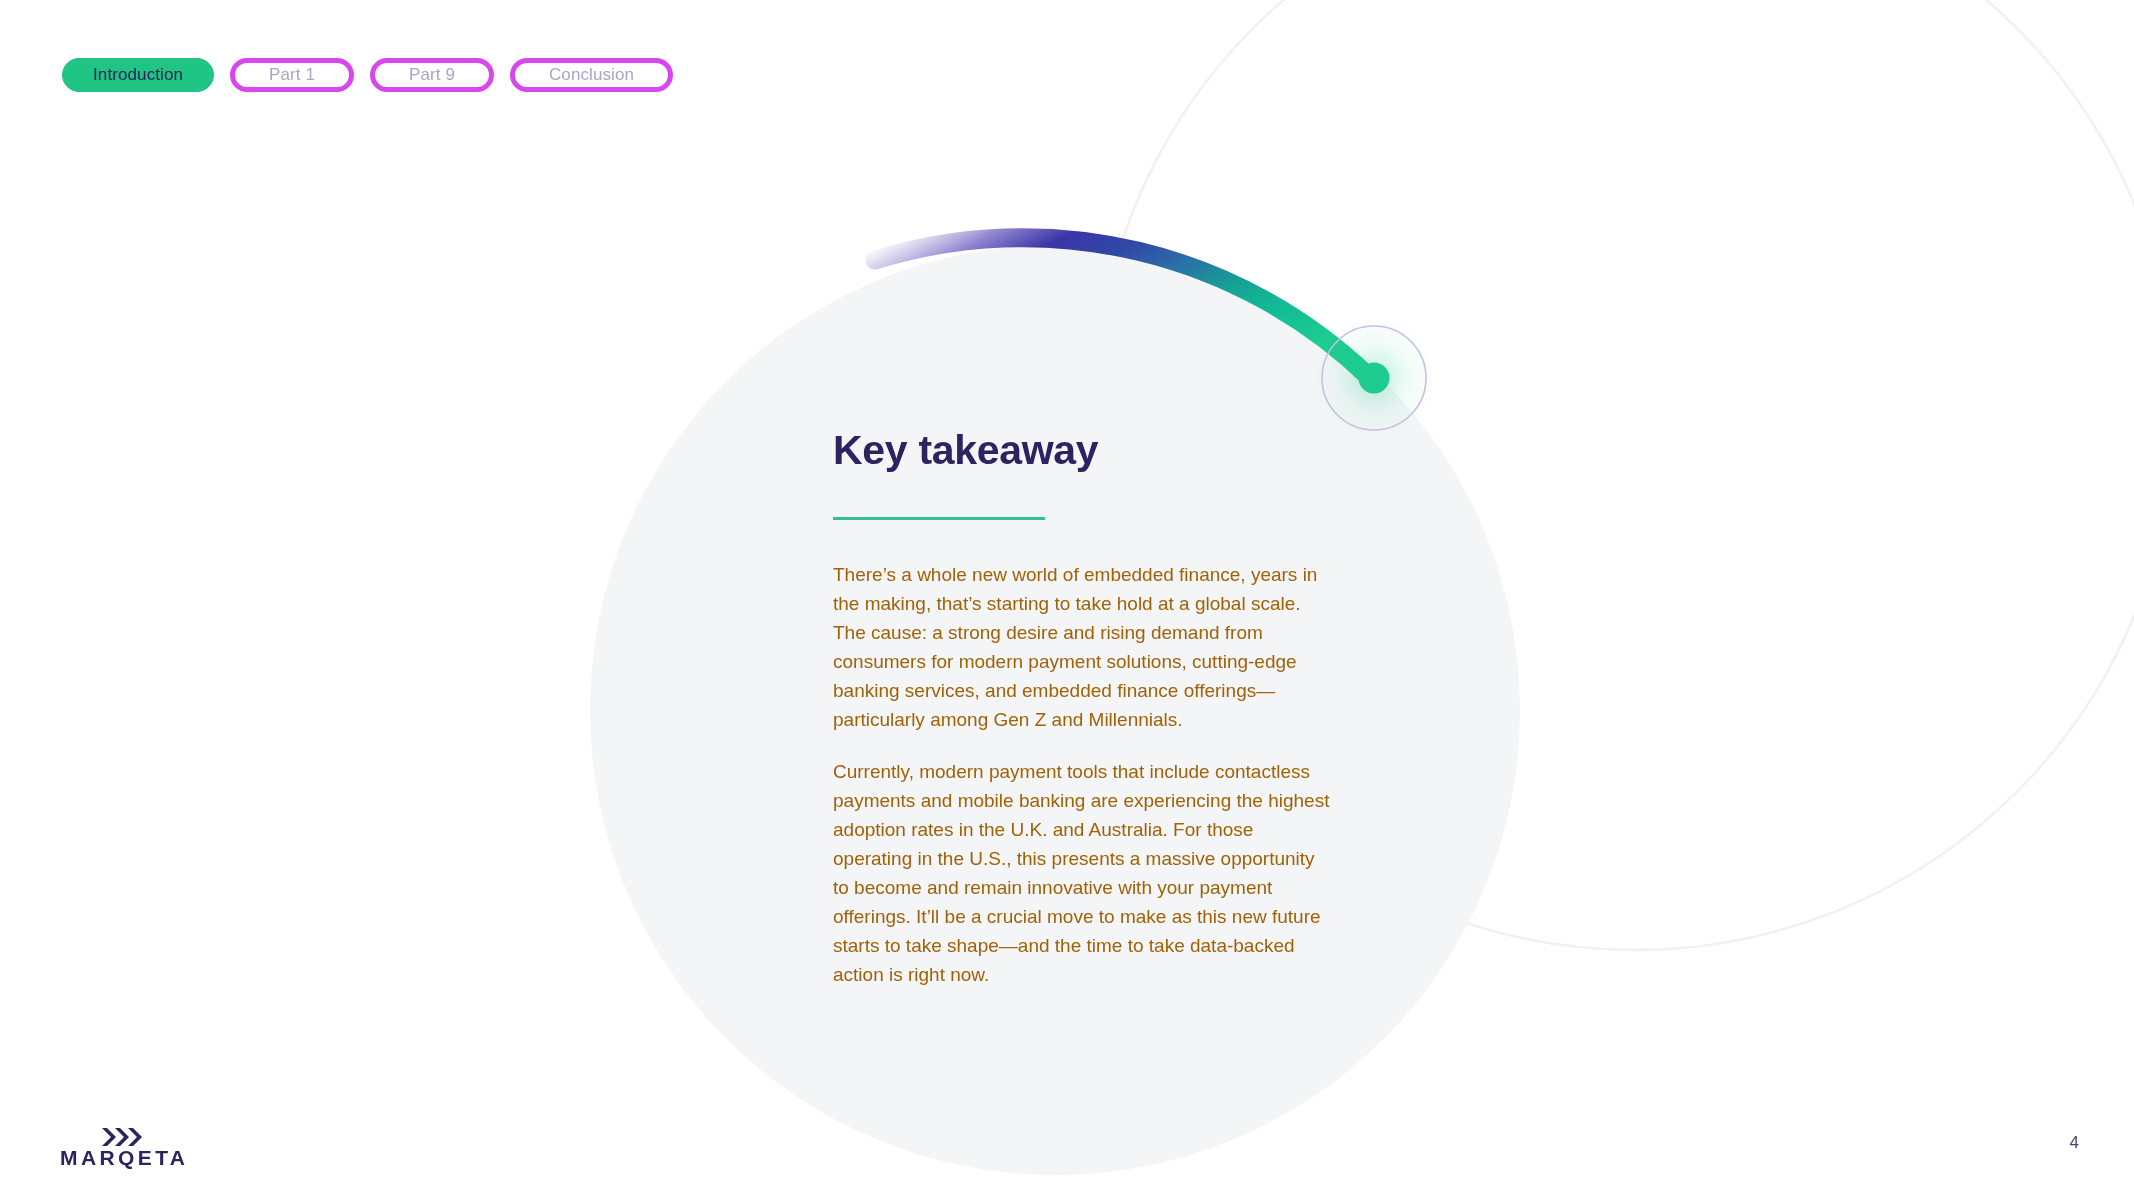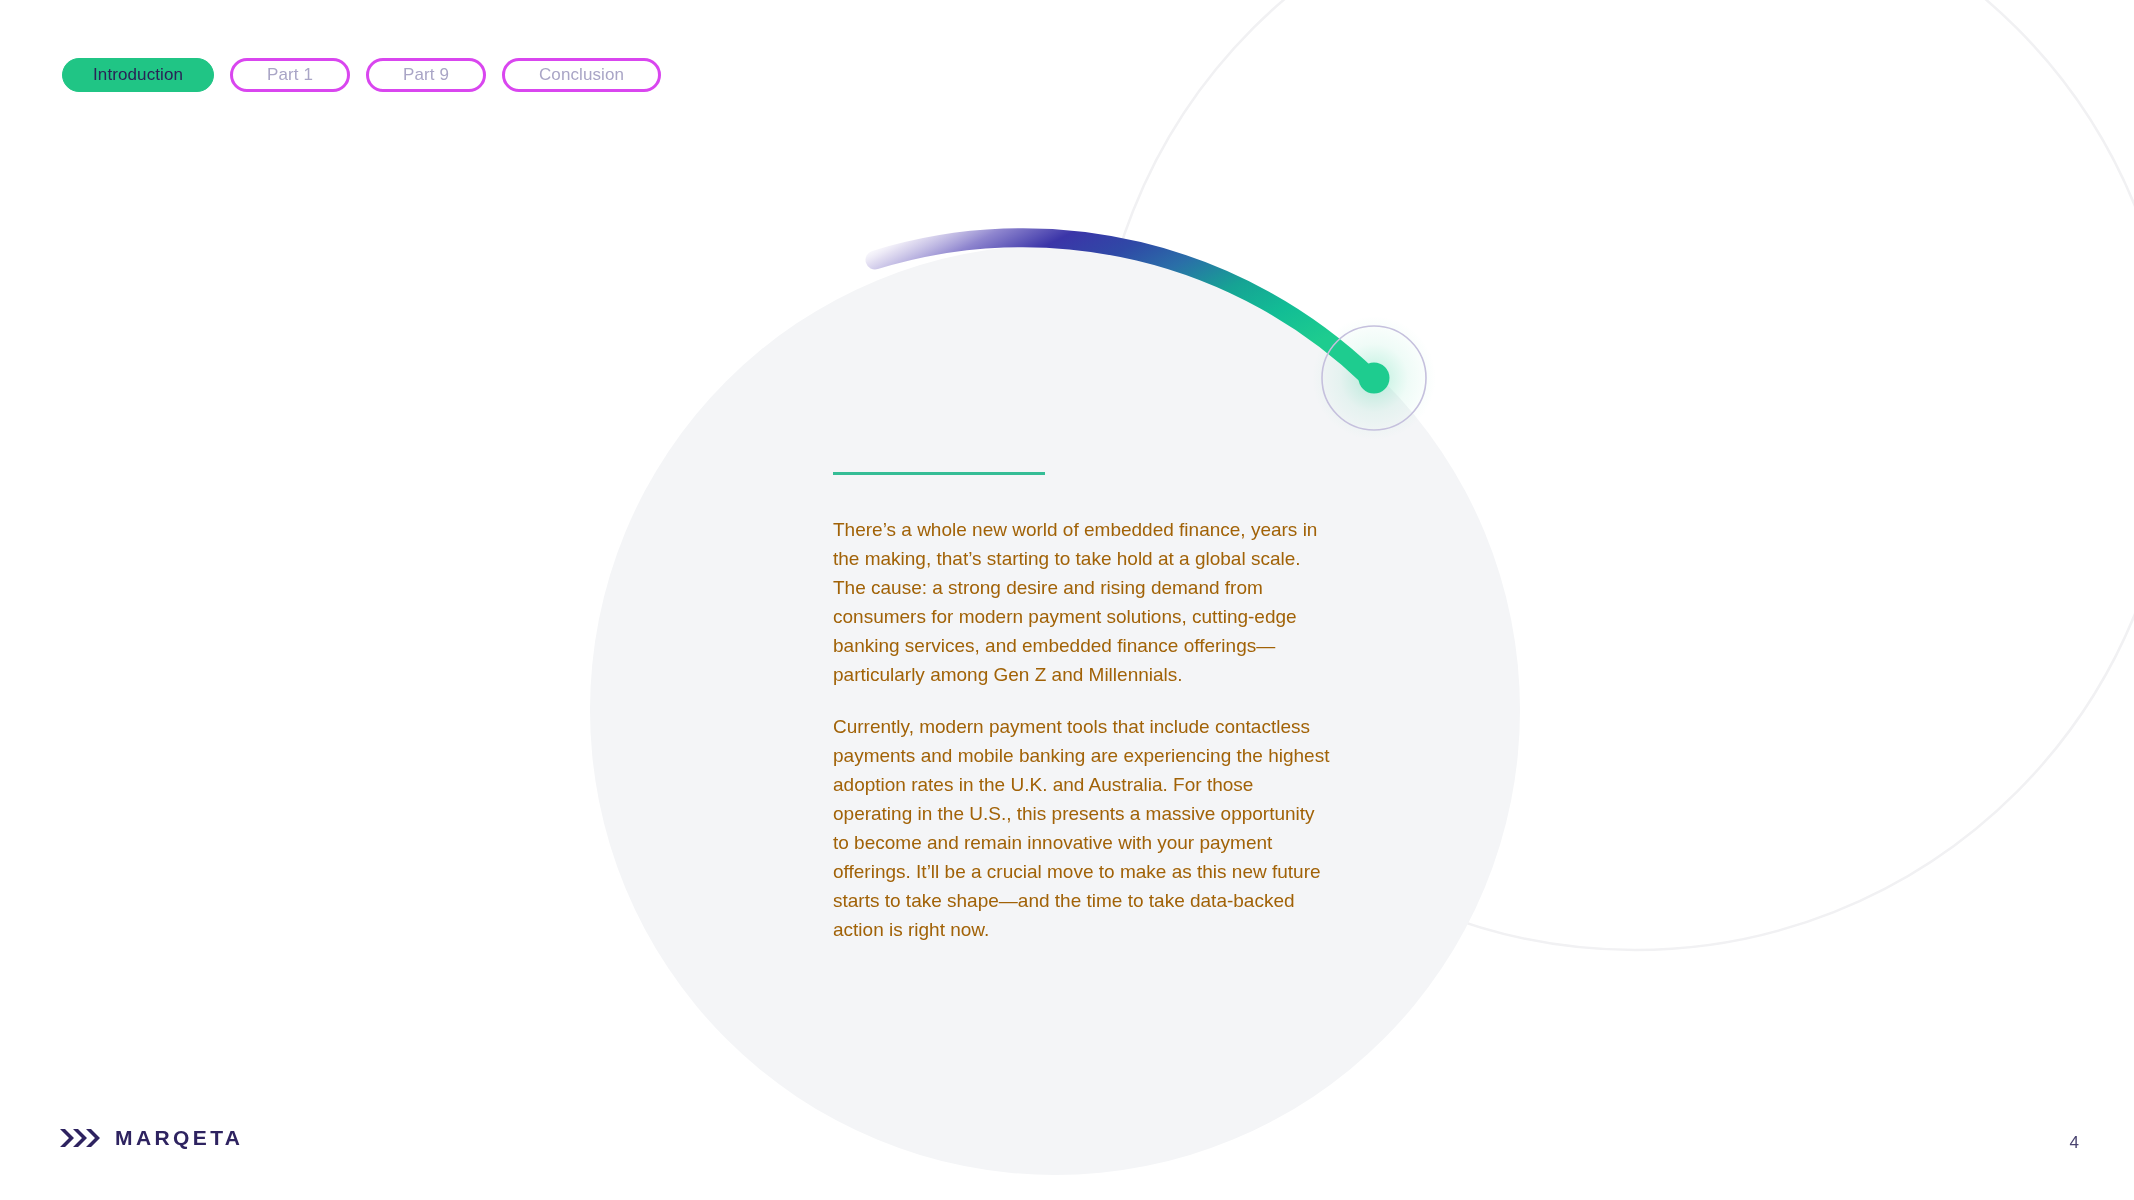--- a/index.html
+++ b/index.html
@@ -49,21 +49,21 @@
   }
   .tab.active {
     background: #20c585;
     color: #2a2356;
     border: 1px solid #20c585;
     padding: 0 30px;
   }
   .tab.inactive {
     background: #ffffff;
     color: #a9a5c6;
-    border: 3px solid #d946ef;
+    border: 5px solid #d946ef;
     padding: 0 34px;
   }
 
   
   #content {
     position: absolute;
     left: 833px;
     top: 428px;
     width: 520px;
     z-index: 4;
@@ -92,22 +92,22 @@
   #para-1 { margin-top: 40px; }
   #para-2 { margin-top: 23px; }
 
   
   #brand-logo {
     position: absolute;
     left: 60px;
     top: 1127px;
     display: flex;
     align-items: center;
-    gap: 11px;
     z-index: 5;
+    flex-direction: column;
   }
   #brand-wordmark {
     font-size: 21px;
     font-weight: bold;
     letter-spacing: 3.4px;
     color: #2e2360;
     line-height: 1;
   }
   #page-number {
     position: absolute;
@@ -167,20 +167,21 @@
   </div>
   <div class="tab inactive">
     <span>Part 9</span>
   </div>
   <div class="tab inactive">
     <span>Conclusion</span>
   </div>
 </nav>
 
 <main id="content">
+  <h1 id="page-title">Key takeaway</h1>
   <div id="title-rule"></div>
   <p id="para-1" class="body-para">There’s a whole new world of embedded finance, years in the making, that’s starting to take hold at a global scale. The cause: a strong desire and rising demand from consumers for modern payment solutions, cutting-edge banking services, and embedded finance offerings—particularly among Gen Z and Millennials.</p>
   <p id="para-2" class="body-para">Currently, modern payment tools that include contactless payments and mobile banking are experiencing the highest adoption rates in the U.K. and Australia. For those operating in the U.S., this presents a massive opportunity to become and remain innovative with your payment offerings. It’ll be a crucial move to make as this new future starts to take shape—and the time to take data-backed action is right now.</p>
 </main>
 
 <div id="brand-logo">
   <svg width="44" height="20" viewBox="0 0 44 20" xmlns="http://www.w3.org/2000/svg">
     <path d="M0 1 L9 10 L0 19 L5 19 L14 10 L5 1 Z" fill="#2e2360"></path>
     <path d="M13 1 L22 10 L13 19 L18 19 L27 10 L18 1 Z" fill="#2e2360"></path>
     <path d="M26 1 L35 10 L26 19 L31 19 L40 10 L31 1 Z" fill="#2e2360"></path>

